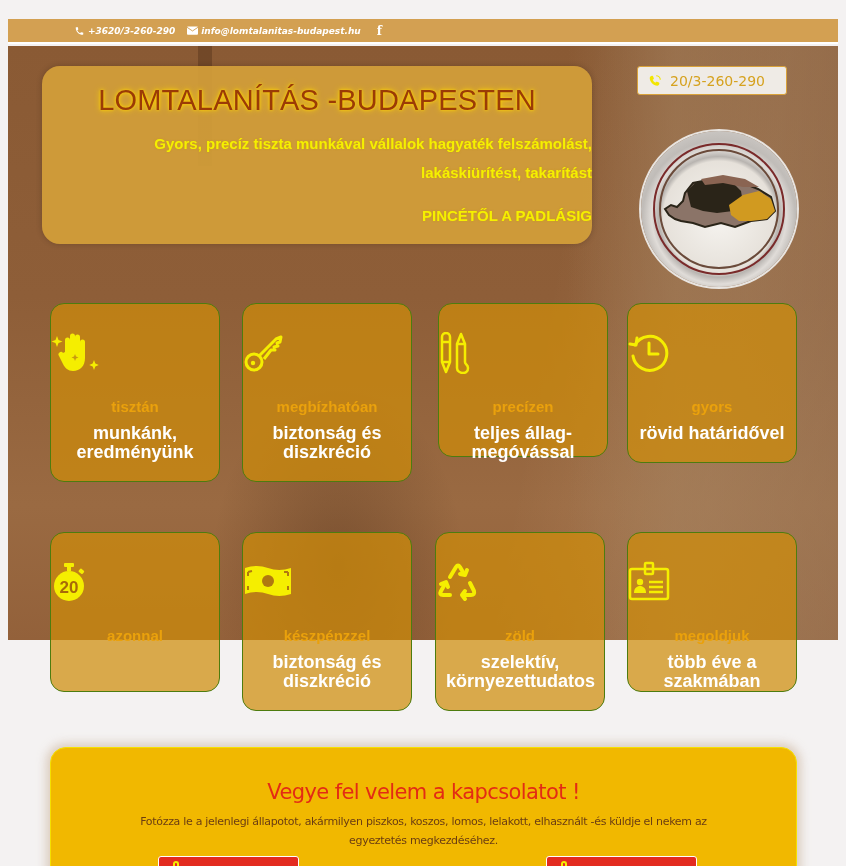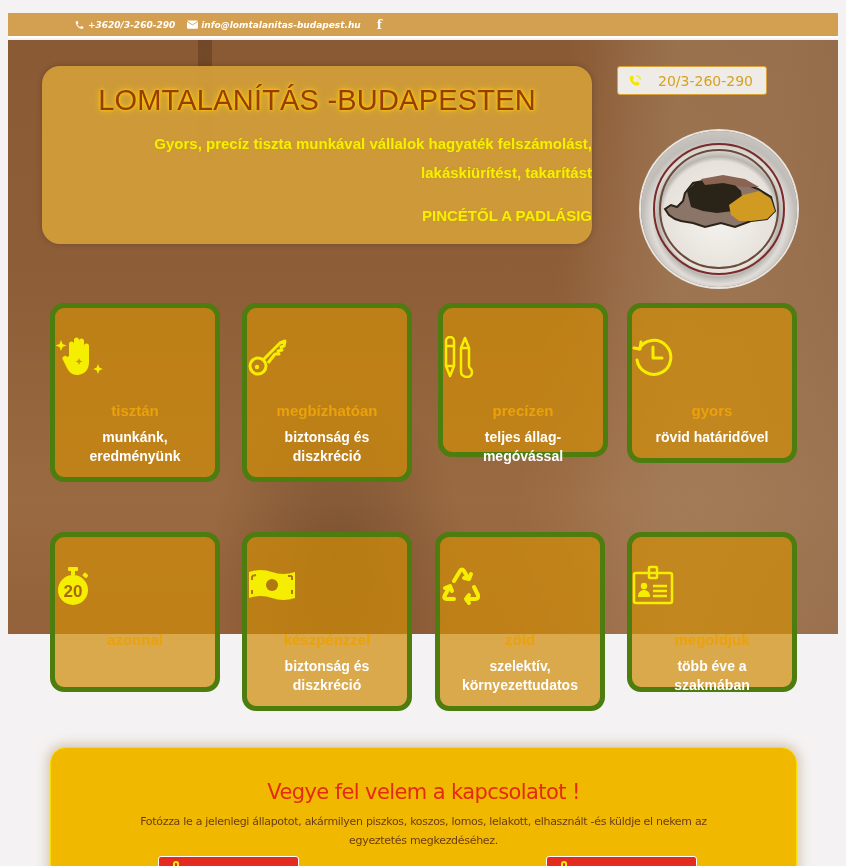--- a/index.html
+++ b/index.html
@@ -1,19 +1,19 @@
 <!DOCTYPE html>
 <html><head>
   <meta charset="utf-8">
   <style>
     * { box-sizing: border-box; margin: 0; padding: 0; }
     html, body { width: 846px; height: 866px; overflow: hidden; background: #f4f2f2; }
     body { font-family: "Liberation Sans", sans-serif; position: relative; }
 
-    .frame { position: absolute; left: 8px; top: 10px; width: 830px; height: 624px; overflow: hidden; }
+    .frame { position: absolute; left: 8px; top: 16px; width: 830px; height: 624px; overflow: hidden; }
     .topbar {
       position: absolute; left: 0; top: 3px; width: 830px; height: 25px;
       background: #d3a052; border-bottom: 2px solid #fff;
       display: flex; align-items: center; padding-left: 66px; gap: 12px;
       font-family: "DejaVu Sans", sans-serif; font-style: italic; font-weight: bold;
       font-size: 9px; color: #fff;
     }
     .topbar .item { display: flex; align-items: center; gap: 3px; }
     .topbar svg { display: block; }
     .topbar .fb { font-style: normal; font-size: 12px; font-family: "DejaVu Serif", serif; margin-left: 4px; }
@@ -44,41 +44,41 @@
       text-shadow: 0 0 6px #ffd400, 0 0 3px #ffd400; letter-spacing: 0.2px;
     }
     .title-box p {
       color: #f5f000; font-weight: bold; font-size: 15px; line-height: 29px; margin-top: 12px;
       text-shadow: 0 0 2px rgba(200,150,0,0.6);
       text-align: right;
     }
     .title-box .tag { margin-top: 14px; font-size: 15px; }
 
     .phone-btn {
-      position: absolute; left: 617px; top: 66px; width: 150px; height: 29px;
+      position: absolute; left: 637px; top: 66px; width: 150px; height: 29px;
       background: #efebe6; border: 1px solid #d9a23a; border-radius: 3px;
-      display: flex; align-items: center; gap: 16px; padding-left: 10px;
+      display: flex; align-items: center; gap: 8px; padding-left: 10px;
       font-family: "DejaVu Sans", sans-serif; font-size: 14px; color: #d6a21f;
     }
 
     .logo {
       position: absolute; left: 641px; top: 131px; width: 156px; height: 156px; border-radius: 50%;
       background: radial-gradient(circle at 50% 55%, #f6f4f0 0%, #e6e1da 48%, #b8b4b0 52%, #e0dcd8 58%, #c0bcb8 66%, #cfcbc7 80%, #b0aca8 100%);
       box-shadow: 0 0 0 2px #e8e4e0;
     }
     .logo .ring1 { position: absolute; inset: 12px; border-radius: 50%; border: 2px solid #7a2a2a; }
     .logo .ring2 { position: absolute; inset: 18px; border-radius: 50%; border: 2px solid #6a4a3a; }
 
     .card {
-      position: absolute; width: 170px; border: 5px solid #4d7c0f; border-radius: 14px;
+      position: absolute; width: 170px; border: 1px solid #4d7c0f; border-radius: 14px;
       background: rgba(206,140,10,0.72); text-align: center;
     }
     .card .icon { height: 42px; margin-top: 28px; display: flex; align-items: center; }
     .card .title { color: #eaa10c; font-weight: bold; font-size: 15px; margin-top: 24px; }
-    .card .desc { color: #fff; font-weight: bold; font-size: 14px; line-height: 19px; margin-top: 9px; padding: 0 10px; }
+    .card .desc { color: #fff; font-weight: bold; font-size: 18px; line-height: 19px; margin-top: 9px; padding: 0 10px; }
 
     .cta {
       position: absolute; left: 50px; top: 747px; width: 747px; height: 140px;
       background: #f1b800; border: 1px solid #f5e000; border-radius: 16px;
       box-shadow: 0 0 10px 4px rgba(210,190,170,0.7);
       text-align: center;
     }
     .cta h2 { font-weight: normal; color: #e32b14; font-size: 21px; margin-top: 32px; font-family: "DejaVu Sans", sans-serif; letter-spacing: -0.6px; }
     .cta p { color: #6b3d12; font-size: 11px; line-height: 19px; margin-top: 8px; padding: 0 60px; font-family: "DejaVu Sans", sans-serif; letter-spacing: -0.3px; }
     .cta .btn {

